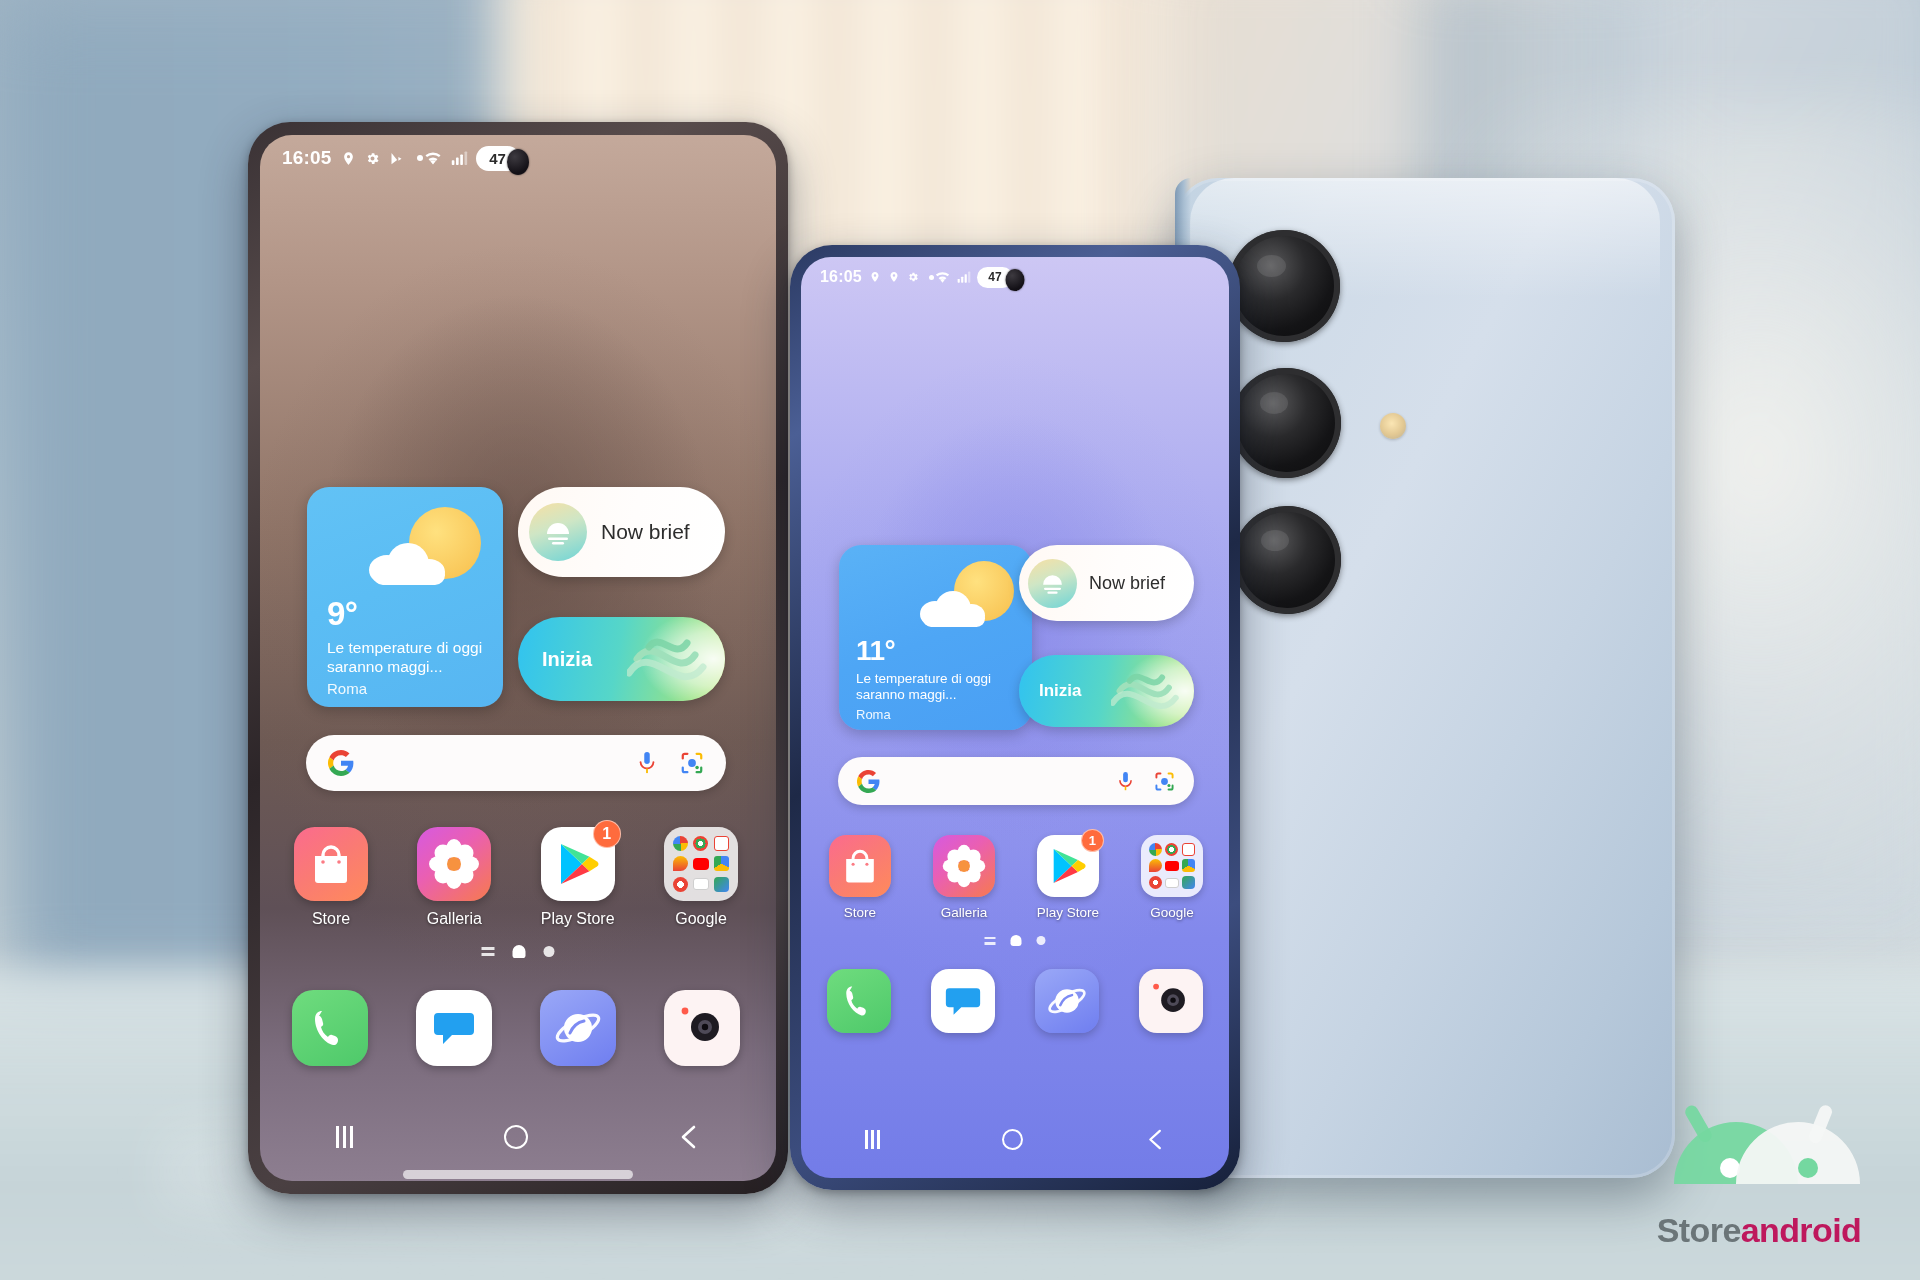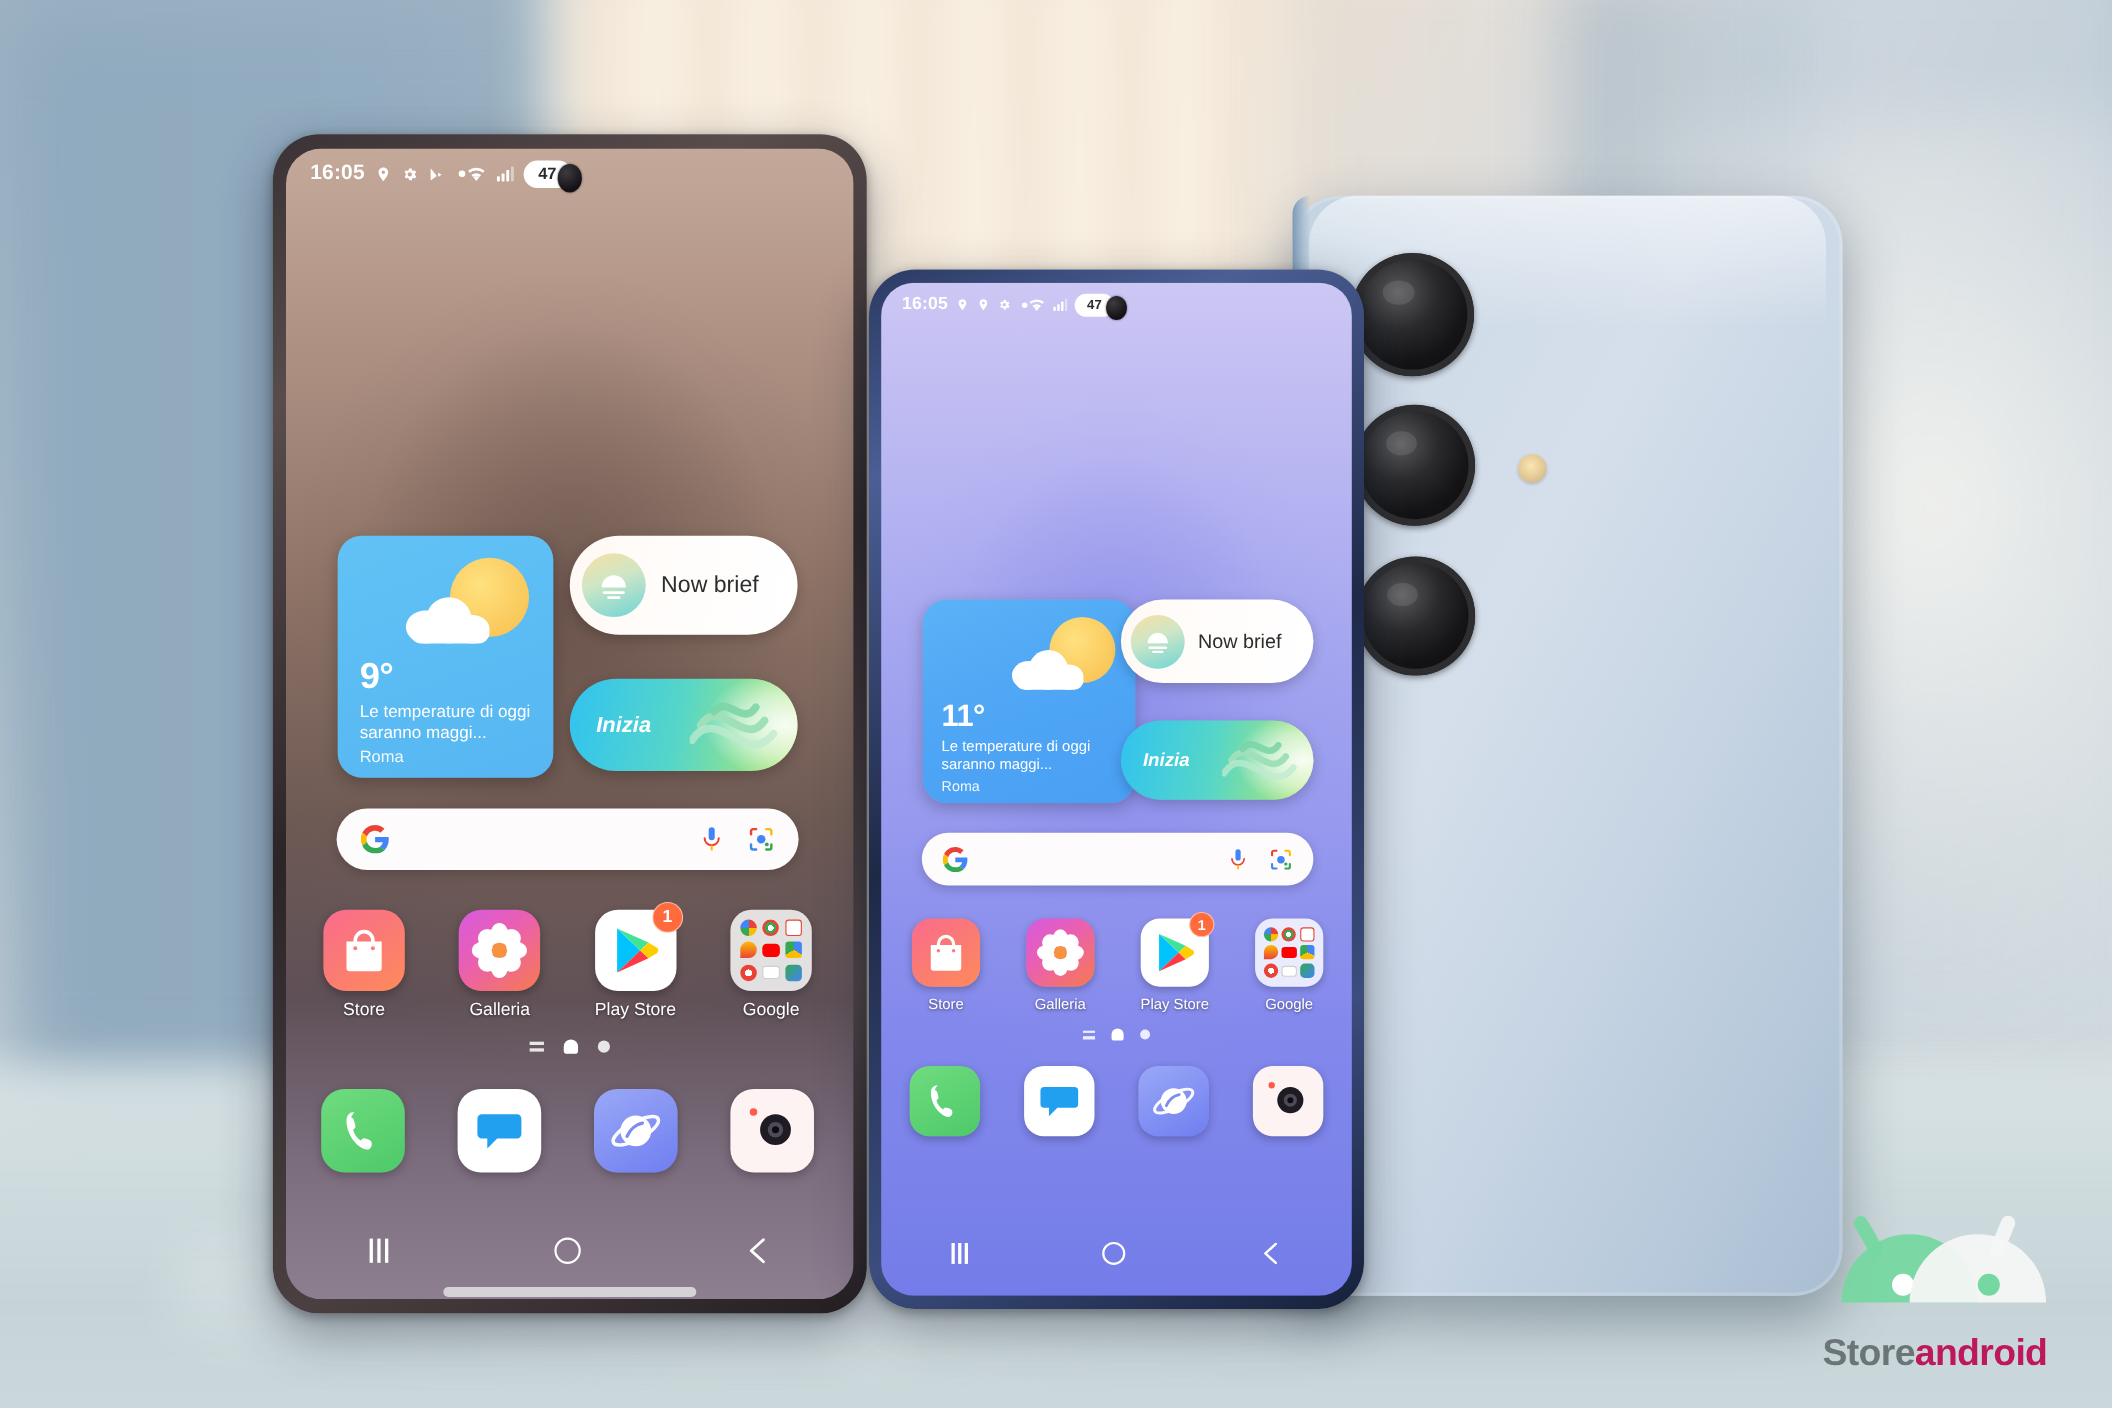--- a/index.html
+++ b/index.html
@@ -108,21 +108,21 @@
   .wcity { position:absolute; font-weight:400; color:rgba(255,255,255,.92); }
 
   .pill { position:absolute; border-radius:999px; display:flex; align-items:center;
           box-shadow:0 4px 12px rgba(0,0,0,.2); overflow:hidden; }
   .pill-brief { background:linear-gradient(100deg,#fff9f4 0%,#fffdfc 55%,#ffffff 100%); }
   .pill-brief .lbl { color:#2d2d2d; font-weight:500; }
   .brief-icon { position:relative; border-radius:50%;
      background:linear-gradient(160deg,#f7e0a4 0%,#cfe6c5 42%,#6ed4d6 100%);
      display:flex; align-items:center; justify-content:center; flex:none; }
   .pill-inizia { background:linear-gradient(100deg,#31c3f0 0%,#56d6c8 48%,#b6e86a 100%); }
-  .pill-inizia .lbl { color:#fff; font-weight:600;font-style:italic; }
+  .pill-inizia .lbl { color:#fff; font-weight:600; }
   .inizia-art { position:absolute; right:-6%; top:-18%; bottom:-18%; width:52%;
      background:radial-gradient(ellipse at 78% 50%, rgba(255,255,255,.92) 0%, rgba(255,255,255,.55) 34%, rgba(255,255,255,0) 62%); }
   .inizia-art svg { position:absolute; right:2%; top:50%; transform:translateY(-50%); }
 
   
   .searchbar { position:absolute; background:#fdfbfb; border-radius:999px;
       display:flex; align-items:center; box-shadow:0 3px 10px rgba(0,0,0,.18); }
 
   
   .approw { position:absolute; display:flex; justify-content:space-between; }

